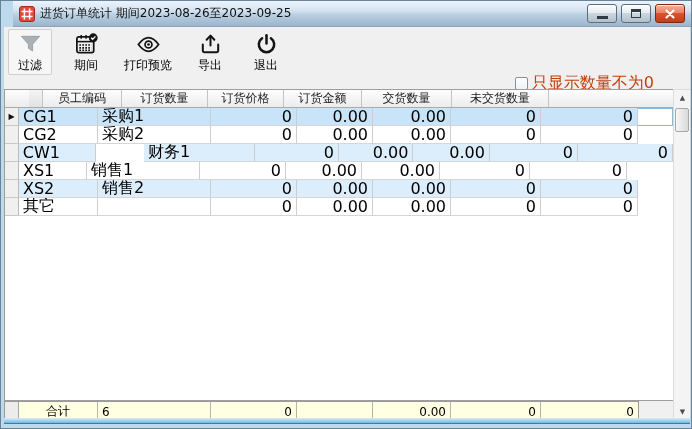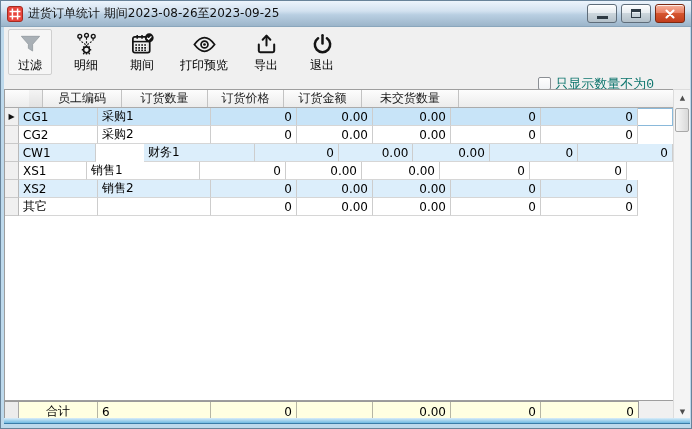--- a/index.html
+++ b/index.html
@@ -4,21 +4,21 @@
 <style>
   html,body{margin:0;padding:0;background:#555;}
   *{box-sizing:border-box;}
   .window{
     position:relative;width:692px;height:429px;overflow:hidden;
     background:#bdd9ec;border:1px solid #68839a;
     font-family:"DejaVu Sans","Liberation Sans",sans-serif;font-size:12px;color:#000;
   }
   
   .titlebar{
-    position:absolute;left:0;top:0;right:0;height:26px;
+    position:absolute;left:12px;top:0;right:0;height:26px;
     background:linear-gradient(#ecf4fc,#d3e2f0 40%,#b9cfe2 55%,#9cb5ca);
     display:flex;align-items:center;padding:0 4px;
     border-bottom:1px solid #8aa6bc;
   }
   .app-icon{width:16px;height:16px;margin:0 5px 0 2px;display:inline-flex;flex:0 0 auto;}
   .title-text{flex:1;white-space:nowrap;overflow:hidden;font-size:12px;color:#101010;}
   .winbtns{display:flex;gap:4px;margin-right:2px;}
   .wbtn{
     width:30px;height:19px;border-radius:3px;border:1px solid #5f6d7a;
     display:flex;align-items:center;justify-content:center;
@@ -53,37 +53,37 @@
   .ticon{width:26px;height:27px;display:flex;align-items:center;justify-content:center;}
   .tlabel{font-size:12px;line-height:14px;white-space:nowrap;color:#000;}
   
   .cbrow{
     position:absolute;top:49px;right:36px;height:15px;display:flex;align-items:center;gap:4px;
   }
   .checkbox{
     width:13px;height:13px;border:1px solid #8b8f94;border-radius:2px;
     background:linear-gradient(#fefefe,#f0f2f4);
   }
-  .cblabel{font-size:13px;color:#0f766e;white-space:nowrap;font-family:Liberation Mono, monospace;}
+  .cblabel{font-size:16px;color:#c2410c;white-space:nowrap;}
   
   .grid{
     position:absolute;left:0;top:62px;width:669px;height:312px;
     background:#fff;border:1px solid #9e9e9e;border-right:none;overflow:hidden;
   }
   .ghead{display:flex;height:18px;border-bottom:1px solid #ababab;background:linear-gradient(#fdfdfd,#ececec);padding-left:24px;}
   .hcell{
     height:100%;border-right:1px solid #c3c3c3;display:flex;align-items:center;justify-content:center;
     font-size:12px;color:#1a1a1a;overflow:hidden;white-space:nowrap;
   }
   .hsel{background:linear-gradient(#f4f4f4,#e2e2e2);}
   .hfill{flex:1;border-right:none;}
   .grow{display:flex;height:18px;}
   .cell{
     height:100%;border-right:1px solid #cdcdcd;border-bottom:1px solid #d6d6d6;
-    display:flex;align-items:center;font-size:12px;overflow:hidden;white-space:nowrap;
+    display:flex;align-items:center;font-size:16px;overflow:hidden;white-space:nowrap;
     padding:0 4px;background:#fff;
   }
   .cell.left{justify-content:flex-start;}
   .cell.right{justify-content:flex-end;}
   .cell.selcol{
     background:#f0f0f0;border-right:1px solid #b9b9b9;border-bottom:1px solid #c9c9c9;
     justify-content:center;padding:0;font-size:8px;color:#111;
   }
   .grow.alt .cell:not(.selcol){background:#dceefb;}
   .grow.sel .cell:not(.selcol){background:#c8e4f8;}
@@ -151,33 +151,20 @@
 
       <div class="tbtn focused">
         <span class="ticon">
           <svg viewBox="0 0 26 26" width="25" height="25">
             <path d="M3.5 4.5 h19 l-7.3 8.3 v7 l-4.4 -2.8 v-4.2 Z" fill="#a9b0b6" stroke="#8e969c" stroke-width="0.8"></path>
           </svg>
         </span>
         <span class="tlabel">过滤</span>
       </div>
 
-      <div class="tbtn">
-        <span class="ticon">
-          <svg viewBox="0 0 26 26" width="25" height="25">
-            <circle cx="6" cy="4.5" r="2" fill="none" stroke="#141414" stroke-width="1.4"></circle>
-            <circle cx="13" cy="3.5" r="2" fill="none" stroke="#141414" stroke-width="1.4"></circle>
-            <circle cx="20" cy="4.5" r="2" fill="none" stroke="#141414" stroke-width="1.4"></circle>
-            <path d="M6 7 C6 11 10.5 10 11.8 13.5 M13 6 V12.5 M20 7 C20 11 15.5 10 14.2 13.5" fill="none" stroke="#141414" stroke-width="1.2" stroke-dasharray="2 1.6"></path>
-            <circle cx="13" cy="18.5" r="3.1" fill="none" stroke="#141414" stroke-width="1.7"></circle>
-            <path d="M13 13.6v1.6 M13 21.8v1.6 M8.1 18.5h1.6 M16.3 18.5h1.6 M9.6 15.1l1.1 1.1 M15.3 21.9l1.1 1.1 M16.4 15.1l-1.1 1.1 M10.7 21.9l-1.1 1.1" stroke="#141414" stroke-width="1.5"></path>
-          </svg>
-        </span>
-        <span class="tlabel">明细</span>
-      </div>
 
       <div class="tbtn">
         <span class="ticon">
           <svg viewBox="0 0 26 26" width="25" height="25">
             <rect x="3" y="5" width="17.5" height="16.5" rx="2" fill="none" stroke="#141414" stroke-width="1.8"></rect>
             <path d="M7.5 3 v4 M12.5 3 v4" stroke="#141414" stroke-width="1.6"></path>
             <path d="M3 10 h17.5" stroke="#141414" stroke-width="1.6"></path>
             <path d="M5.5 13.5 h12.5 M5.5 16.5 h12.5 M5.5 19 h12.5" stroke="#141414" stroke-width="1.7" stroke-dasharray="1.8 1.3"></path>
             <circle cx="20" cy="6" r="4.6" fill="#141414"></circle>
             <path d="M17.8 6 l1.6 1.6 L22.3 4.6" fill="none" stroke="#fff" stroke-width="1.3"></path>
@@ -225,20 +212,21 @@
       <span class="cblabel">只显示数量不为0</span>
     </div>
 
     <div class="grid">
       <div class="ghead" id="grid-header">
           <div class="hcell hsel" style="width: 14px;"></div>
           <div class="hcell" style="width: 79px;">员工编码</div>
           <div class="hcell" style="width: 86px;">订货数量</div>
           <div class="hcell" style="width: 76px;">订货价格</div>
           <div class="hcell" style="width: 78px;">订货金额</div>
+          <div class="hcell" style="width: 90px;">交货数量</div>
           <div class="hcell" style="width: 97px;">未交货数量</div>
           <div class="hcell hfill"></div>
         </div>
       <div id="grid-rows">
           <div class="grow alt sel">
             <div class="cell selcol" style="width: 14px;">▶</div>
             <div class="cell left" style="width: 79px;">CG1</div>
             <div class="cell left" style="width: 113px;">采购1</div>
             <div class="cell right" style="width: 86px;">0</div>
             <div class="cell right" style="width: 76px;">0.00</div>

